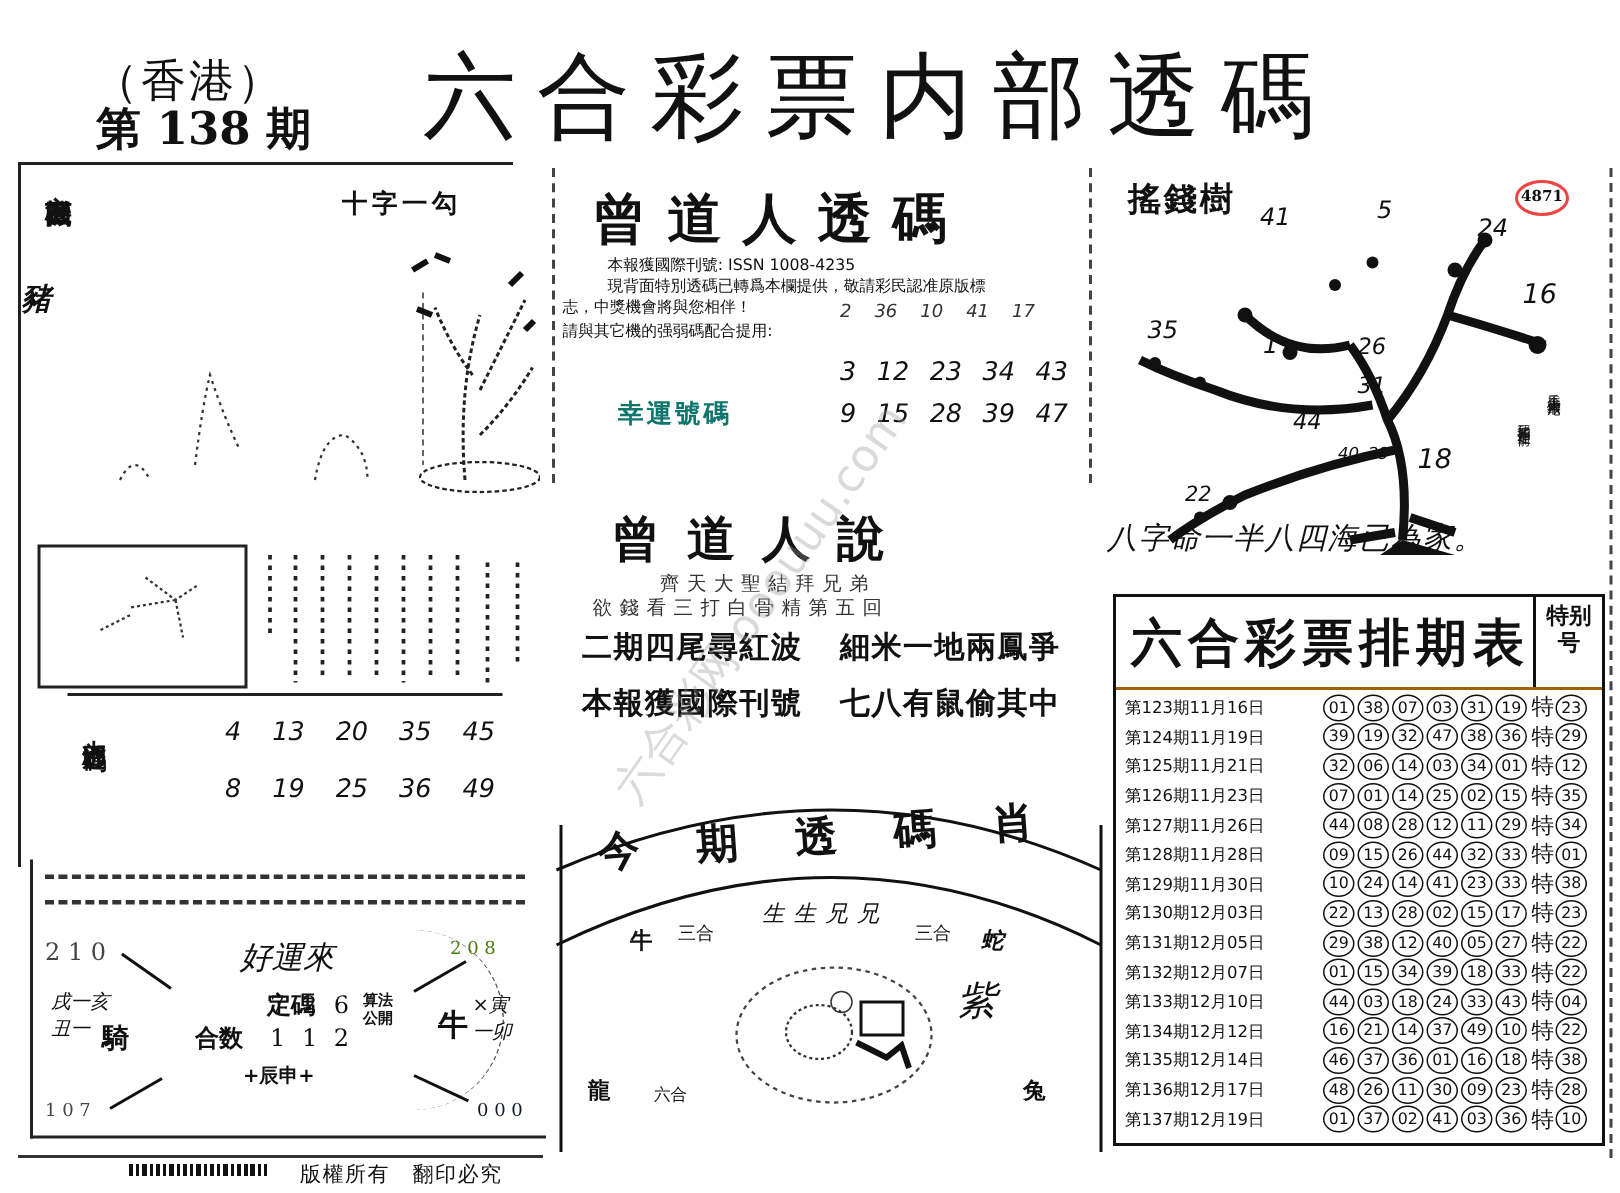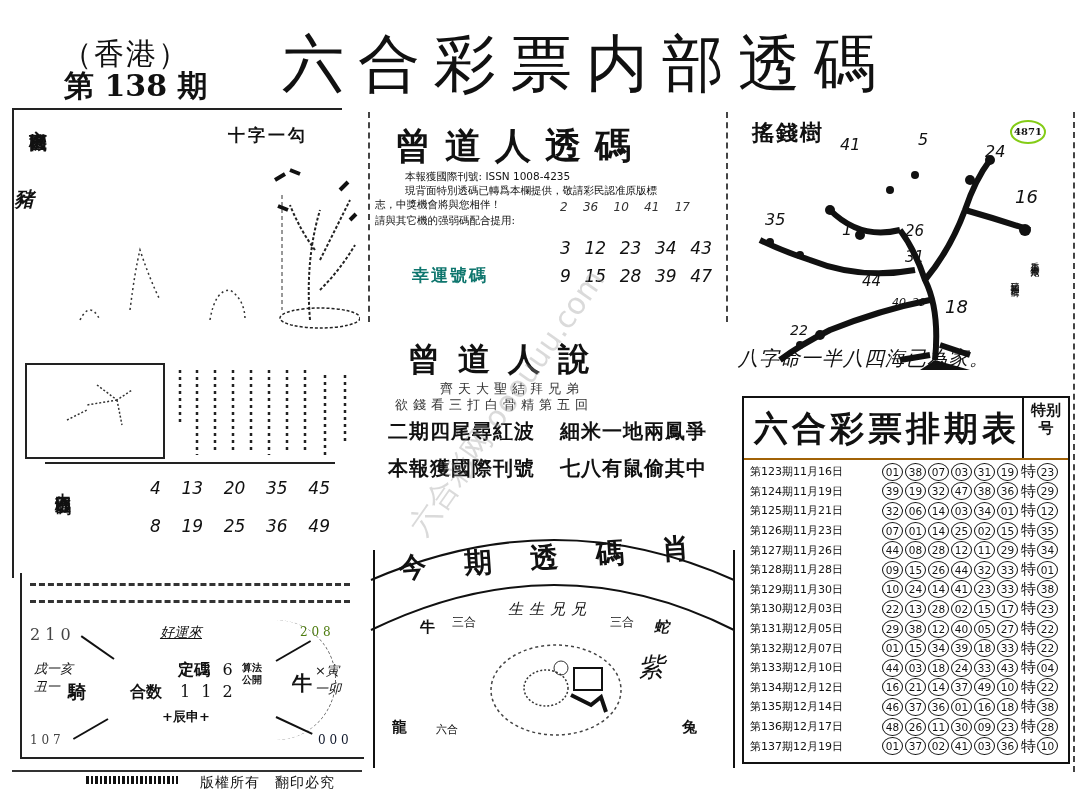--- a/index.html
+++ b/index.html
@@ -81,21 +81,21 @@
   <span>36</span>
   <span>49</span>
 </div>
 
 <div class="abs" style="left:20px;top:573px;width:342px;height:184px;border-left:2px solid #222;border-bottom:2px solid #222;"></div>
 <div class="abs" style="left:30px;top:583px;width:320px;height:14px;border-top:3px dashed #333;border-bottom:3px dashed #333;"></div>
 <div class="abs" style="left:30px;top:625px;font-size:16px;color:#444;">2 1 0</div>
 <div class="abs" style="left:300px;top:625px;font-size:12px;color:#4d7c0f;">2 0 8</div>
 <div class="abs" style="left:30px;top:733px;font-size:12px;color:#444;">1 0 7</div>
 <div class="abs" style="left:318px;top:733px;font-size:12px;color:#0f172a;">0 0 0</div>
-<div class="abs hand" style="left:160px;top:624px;font-size:14px;text-decoration:underline;">好運來</div>
+<div class="abs hand" style="left:160px;top:624px;font-size:21px;">好運來</div>
 <div class="abs bold" style="left:130px;top:660px;font-size:16px;font-family:'DejaVu Sans',sans-serif;margin-left:48px;">定碼</div>
 <div class="abs" style="left:180px;top:660px;font-size:16px;letter-spacing:3px;">7 2 6</div>
 <div class="abs bold" style="left:130px;top:682px;font-size:16px;font-family:'DejaVu Sans',sans-serif;">合数</div>
 <div class="abs" style="left:180px;top:682px;font-size:16px;letter-spacing:3px;">1 1 2</div>
 <div class="abs bold" style="left:242px;top:662px;font-size:10px;width:26px;line-height:12px;font-family:Liberation Sans, sans-serif;">算法公開</div>
 <div class="abs bold" style="left:162px;top:708px;font-size:13px;font-family:'DejaVu Sans',sans-serif;">+辰申+</div>
 <div class="abs" style="left:265px;top:620px;width:70px;height:120px;border-right:1.5px dashed #555;border-radius:0 60px 60px 0;"></div>
 <div class="abs hand" style="left:34px;top:660px;font-size:13px;width:40px;line-height:18px;">戌一亥 丑一</div>
 <div class="abs bold" style="left:68px;top:680px;font-size:18px;">騎</div>
 <div class="abs bold" style="left:292px;top:670px;font-size:20px;">牛</div>
@@ -159,21 +159,21 @@
 <div class="abs bold" style="left:420px;top:618px;font-size:15px;">牛</div>
 <div class="abs" style="left:452px;top:614px;font-size:12px;">三合</div>
 <div class="abs" style="left:610px;top:614px;font-size:12px;">三合</div>
 <div class="abs bold hand" style="left:654px;top:618px;font-size:15px;">蛇</div>
 <div class="abs hand" style="left:638px;top:650px;font-size:26px;">紫</div>
 <div class="abs bold" style="left:392px;top:718px;font-size:15px;">龍</div>
 <div class="abs" style="left:436px;top:722px;font-size:11px;">六合</div>
 <div class="abs bold" style="left:682px;top:718px;font-size:15px;">兔</div>
 
 <div class="abs bold" style="left:752px;top:118px;font-size:22px;letter-spacing:2px;">搖錢樹</div>
-<div class="abs" style="left:1010px;top:120px;width:32px;height:20px;border:2px solid #84cc16;border-radius:50%;font-size:10px;text-align:center;line-height:20px;font-weight:bold;">4871</div>
+<div class="abs" style="left:1010px;top:120px;width:32px;height:20px;border:2px solid #ef4444;border-radius:50%;font-size:10px;text-align:center;line-height:20px;font-weight:bold;">4871</div>
 <svg class="abs" style="left:740px;top:130px;" width="300" height="240">
   <path d="M195 230 Q200 180 185 150 Q175 120 160 100 M185 150 Q210 120 225 80 Q235 50 250 30 M225 80 Q260 90 290 100 M160 100 Q120 110 90 80 M175 140 Q120 150 70 130 Q40 120 20 110 M190 170 Q140 180 90 200 Q60 215 40 230 M200 215 L230 225 M190 225 L160 230" stroke="#111" stroke-width="6" fill="none"></path>
   <path d="M195 230 L180 240 L230 240 Z" fill="#111"></path>
   <g fill="#111">
     <circle cx="250" cy="30" r="5"></circle>
       <circle cx="230" cy="50" r="5"></circle>
       <circle cx="285" cy="100" r="6"></circle>
       <circle cx="90" cy="80" r="5"></circle>
     <circle cx="60" cy="125" r="4"></circle>
       <circle cx="30" cy="112" r="4"></circle>

